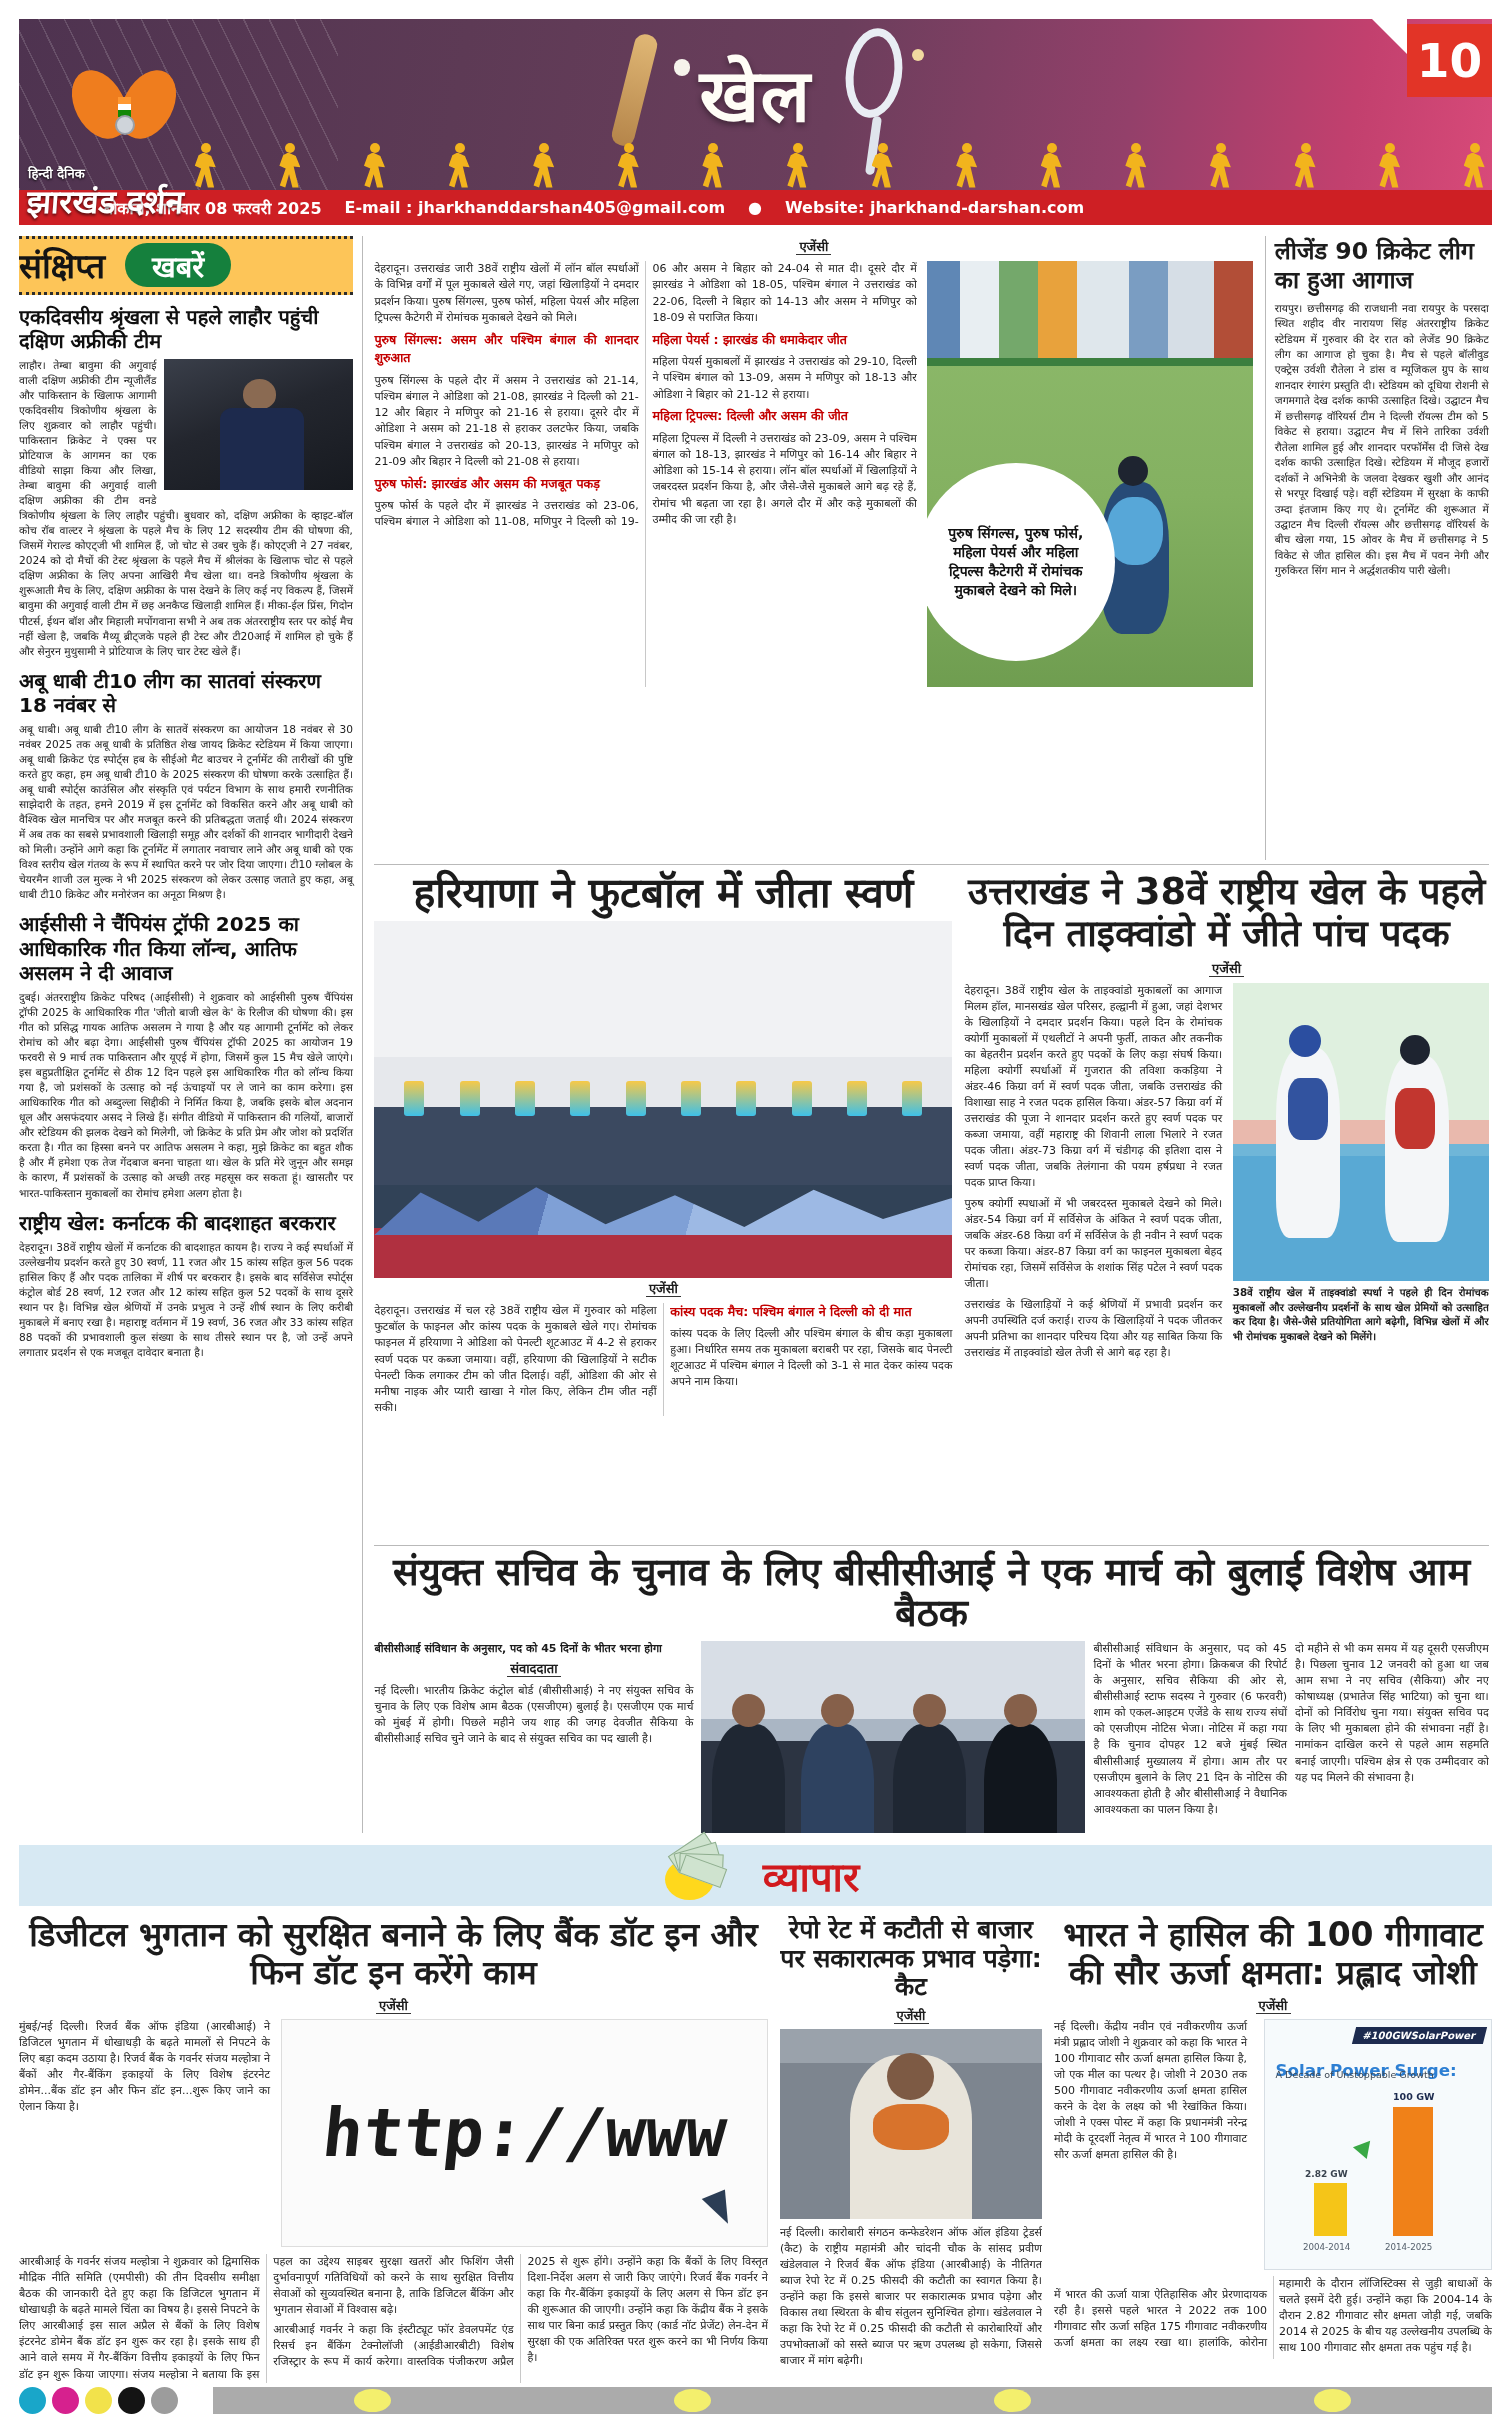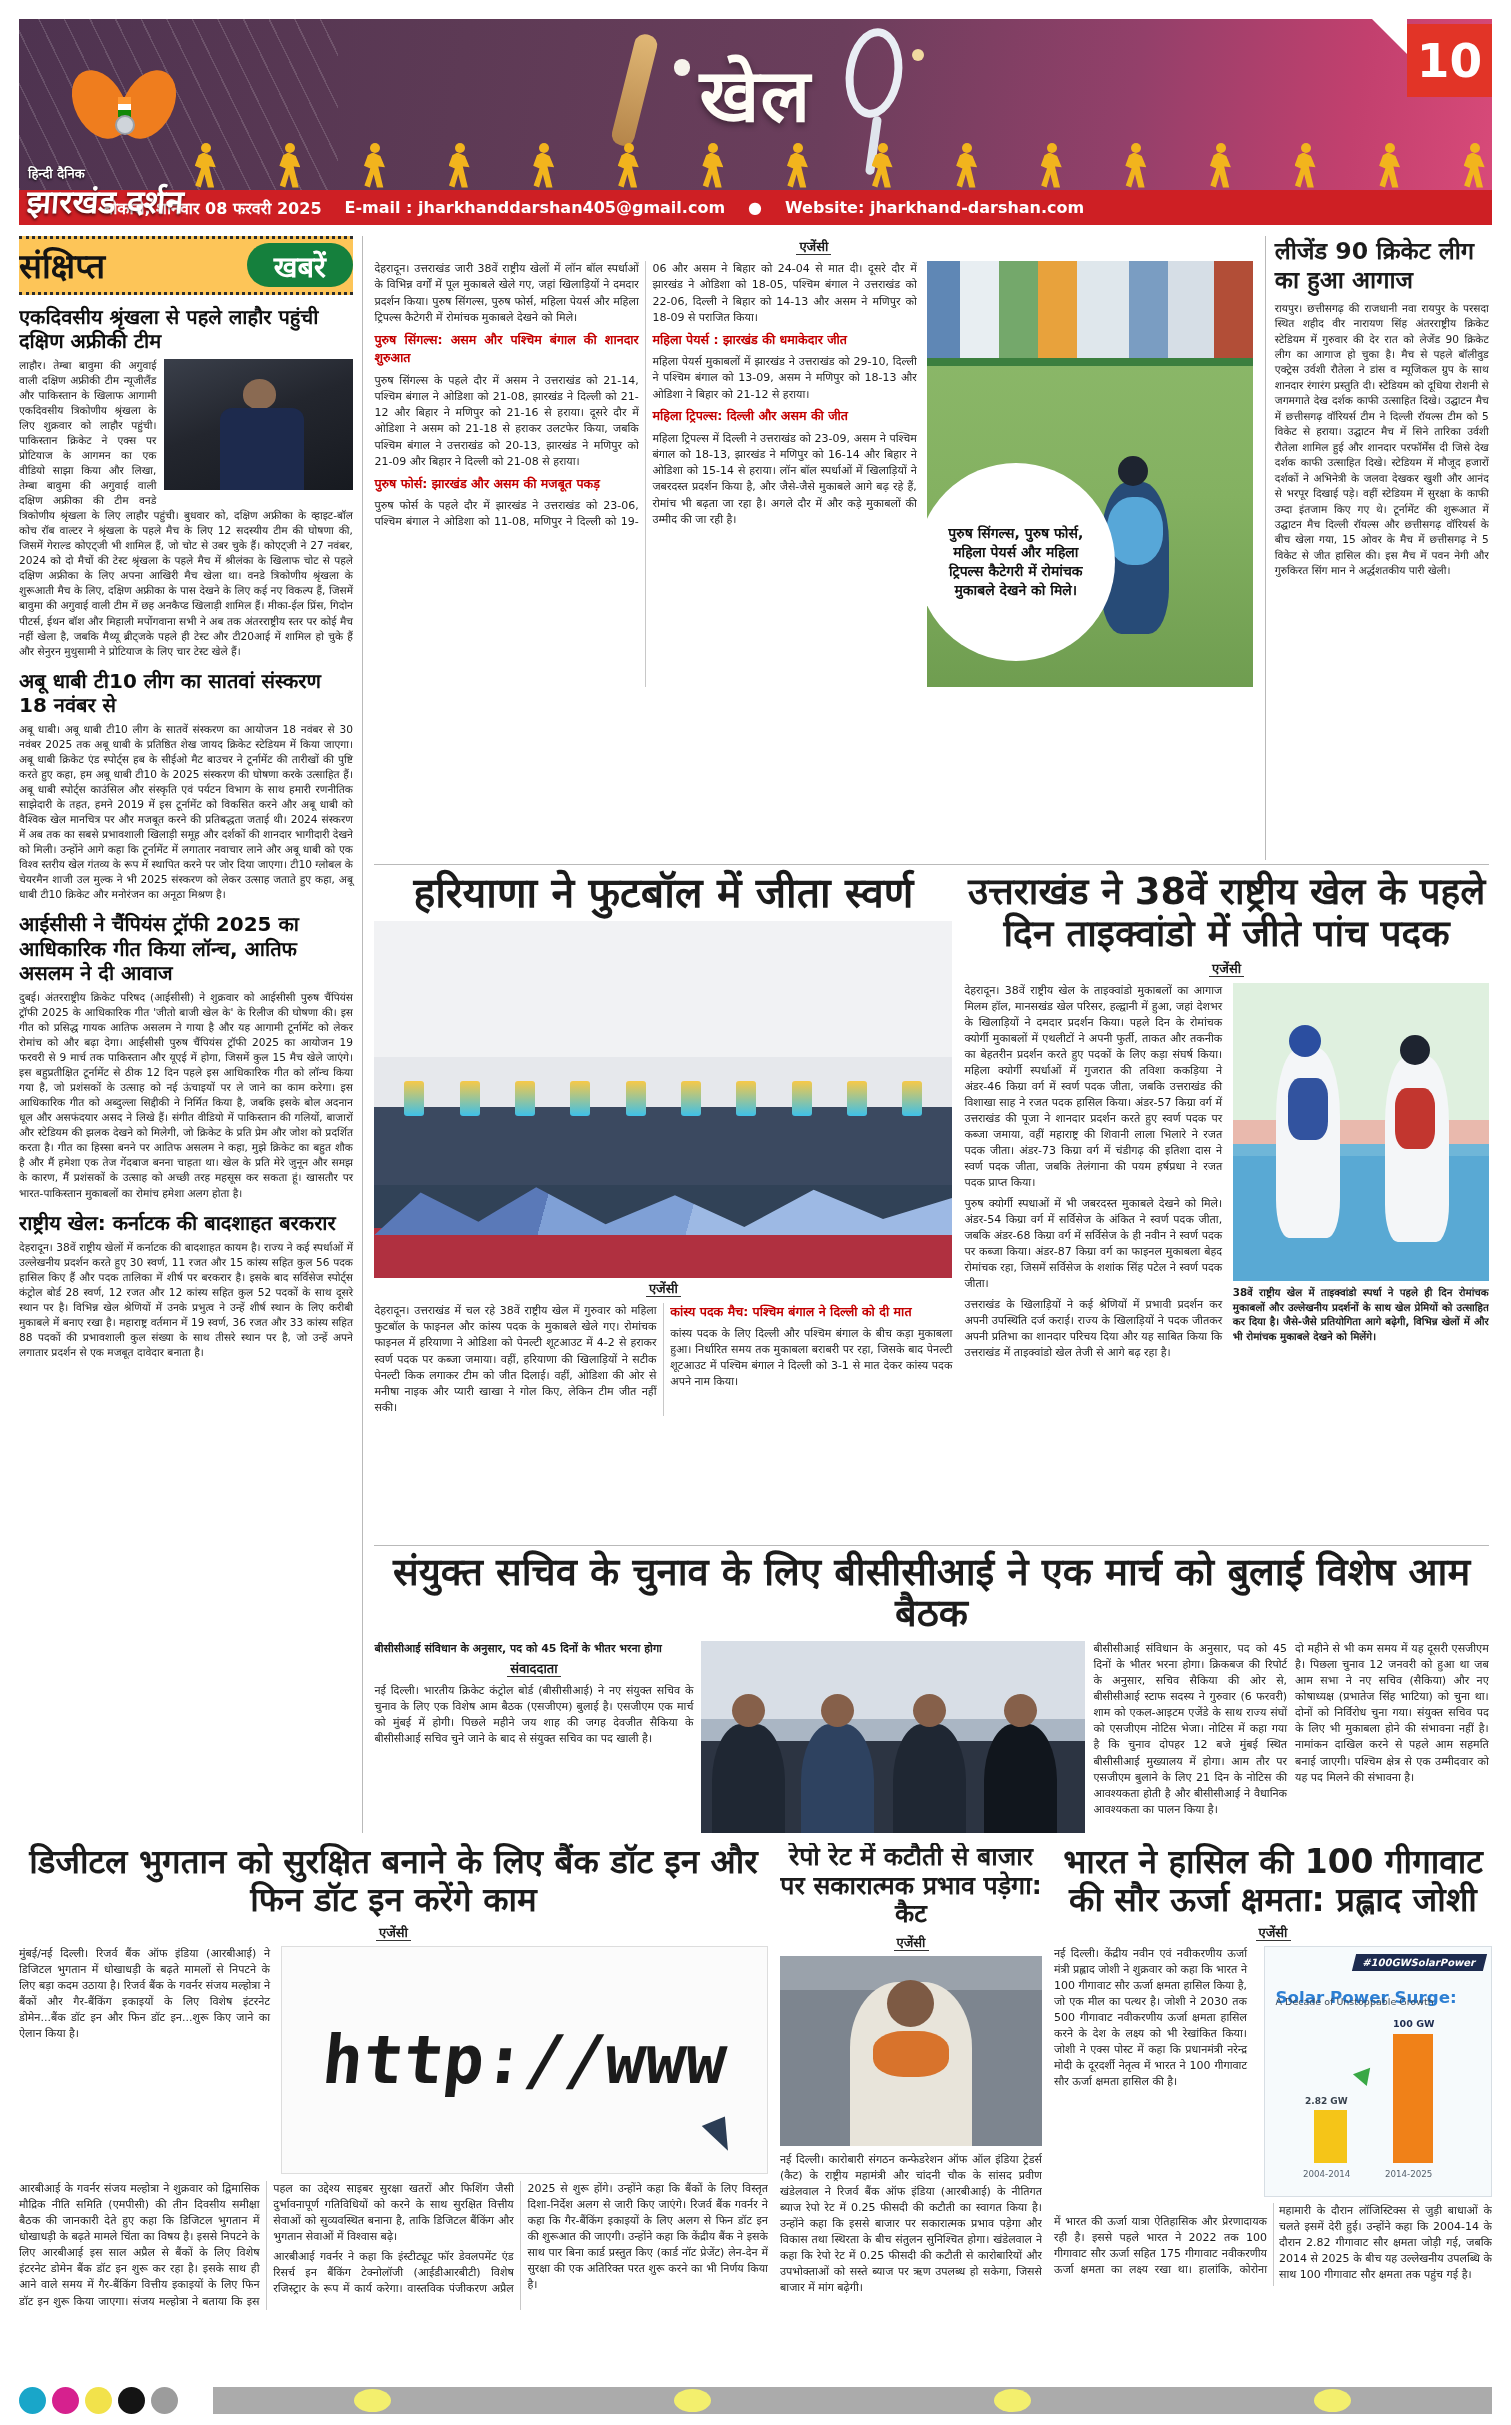--- a/index.html
+++ b/index.html
@@ -46,21 +46,21 @@
     column-gap:11.4px;margin-top:10.6px;height:1597px;overflow:hidden;
     grid-template-areas:"left main right" "left mid mid" "left bcci bcci";}
   .gleft{grid-area:left;border-right:0.8px solid #b9b9b9;padding-right:9px;overflow:hidden;}
   .gmain{grid-area:main;overflow:hidden;}
   .gright{grid-area:right;border-left:0.8px solid #b9b9b9;padding-left:9px;overflow:hidden;}
   .gmid{grid-area:mid;overflow:hidden;border-top:0.8px solid #b9b9b9;padding-top:6px;margin-top:4.6px;}
   .gbcci{grid-area:bcci;overflow:hidden;border-top:0.8px solid #b9b9b9;padding-top:6px;}
 
   
   .bhead{background:#fdc558;border-top:3px dotted #2c2c2c;border-bottom:3px dotted #2c2c2c;
-    height:59px;display:flex;align-items:center;justify-content:space-between;gap:20px;}
+    height:59px;display:flex;align-items:center;justify-content:flex-start;gap:20px;}
   .bhead .bl{font-size:34px;font-weight:800;color:#141414;}
   .bhead .br{background:#15803d;color:#fff;font-size:29px;font-weight:800;border-radius:33px;padding:2.3px 27px;}
   .brief{margin-top:10px;}
   .brief h3{margin:3px 0 4.6px 0;font-size:20px;line-height:1.22;font-weight:800;color:#101010;}
   .brief p{margin:0;font-size:10.6px;line-height:1.42;text-align:justify;color:#222;}
   .ph{position:relative;overflow:hidden;}
   .ph-sa{float:right;width:189px;height:131px;margin:1.5px 0 4.6px 7.6px;
     background:linear-gradient(160deg,#3a3f4a 0%,#23262e 45%,#171a20 100%);}
   .ph-sa .head{position:absolute;left:79px;top:20px;width:33px;height:30px;border-radius:50% 50% 45% 45%;background:#8a6a52;}
   .ph-sa .shirt{position:absolute;left:56px;top:49px;width:84px;height:84px;border-radius:12px 12px 0 0;background:#1d2a4d;}
@@ -355,20 +355,30 @@
           <div>
             <p>बीसीसीआई संविधान के अनुसार, पद को 45 दिनों के भीतर भरना होगा। क्रिकबज की रिपोर्ट के अनुसार, सचिव सैकिया की ओर से, बीसीसीआई स्टाफ सदस्य ने गुरुवार (6 फरवरी) शाम को एकल-आइटम एजेंडे के साथ राज्य संघों को एसजीएम नोटिस भेजा। नोटिस में कहा गया है कि चुनाव दोपहर 12 बजे मुंबई स्थित बीसीसीआई मुख्यालय में होगा। आम तौर पर एसजीएम बुलाने के लिए 21 दिन के नोटिस की आवश्यकता होती है और बीसीसीआई ने वैधानिक आवश्यकता का पालन किया है।</p>
           </div>
           <div>
             <p>दो महीने से भी कम समय में यह दूसरी एसजीएम है। पिछला चुनाव 12 जनवरी को हुआ था जब आम सभा ने नए सचिव (सैकिया) और नए कोषाध्यक्ष (प्रभातेज सिंह भाटिया) को चुना था। दोनों को निर्विरोध चुना गया। संयुक्त सचिव पद के लिए भी मुकाबला होने की संभावना नहीं है। नामांकन दाखिल करने से पहले आम सहमति बनाई जाएगी। पश्चिम क्षेत्र से एक उम्मीदवार को यह पद मिलने की संभावना है।</p>
           </div>
         </div>
       </div>
     </div>
 
+    <div class="vband">
+      <div class="money">
+        <div class="sun"></div>
+        <div class="note n1"></div>
+        <div class="note n2"></div>
+        <div class="note n3"></div>
+        <div class="note n4"></div>
+      </div>
+      <div class="vlabel">व्यापार</div>
+    </div>
 
     <div class="bizgrid">
 
       <div class="cell bz">
         <h2>डिजीटल भुगतान को सुरक्षित बनाने के लिए बैंक डॉट इन और फिन डॉट इन  करेंगे काम</h2>
         <div class="byline"><span>एजेंसी</span></div>
         <div class="dg-row">
           <p>मुंबई/नई दिल्ली। रिजर्व बैंक ऑफ इंडिया (आरबीआई) ने डिजिटल भुगतान में धोखाधड़ी के बढ़ते मामलों से निपटने के लिए बड़ा कदम उठाया है। रिजर्व बैंक के गवर्नर संजय मल्होत्रा ने बैंकों और गैर-बैंकिंग इकाइयों के लिए विशेष इंटरनेट डोमेन...बैंक डॉट इन और फिन डॉट इन...शुरू किए जाने का ऐलान किया है।</p>
           <div class="ph www">
             <span>http://www</span>

